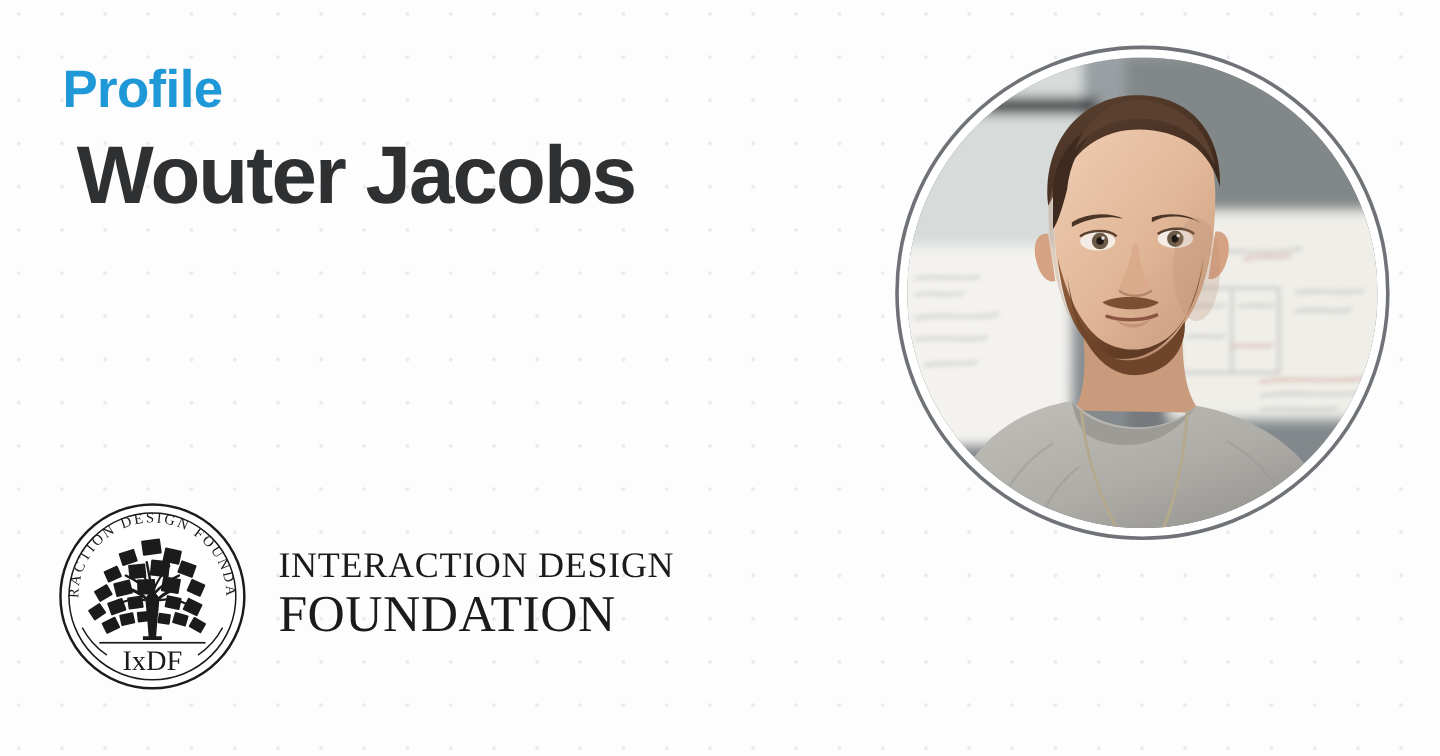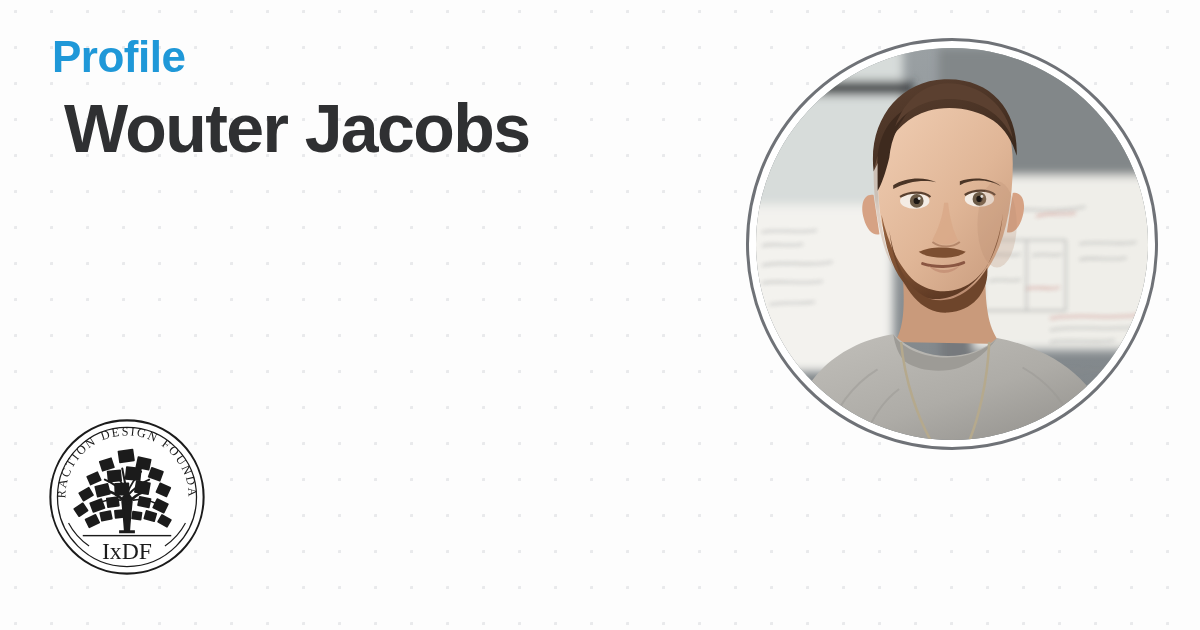--- a/index.html
+++ b/index.html
@@ -23,21 +23,21 @@
       radial-gradient(circle at 1.6px 1.6px, #e9eaec 1.5px, rgba(255,255,255,0) 1.7px);
     background-size: 36px 36px;
     background-position: 14px 10px;
     overflow: hidden;
   }
 
   
   #text-block {
     position: absolute;
     left: 52px;
-    top: 34px;
+    top: 52px;
     width: 660px;
   }
   #eyebrow {
     font-size: 44px;
     font-weight: bold;
     line-height: 1.05;
     color: #1f98d8;
     letter-spacing: -0.5px;
     margin: 0 0 10px 0;
     white-space: nowrap;
@@ -183,20 +183,22 @@
         <rect x="106" y="118" width="13" height="11" rx="1" transform="rotate(8 112 123)"></rect>
         <rect x="84" y="116" width="13" height="11" rx="1" transform="rotate(-6 90 121)"></rect>
       </g>
 
       <rect x="44" y="148" width="112" height="1.8" fill="#1b1b1b"></rect>
 
       <text x="100" y="178" text-anchor="middle" font-family="Liberation Serif, serif" font-size="30" fill="#1b1b1b">IxDF</text>
     </svg>
 
     <div id="wordmark">
+      <span id="wordmark-line1">INTERACTION DESIGN</span>
+      <span id="wordmark-line2">FOUNDATION</span>
     </div>
   </div>
 
   <div id="avatar">
     <div id="avatar-clip">
       <svg id="avatar-photo" viewBox="0 0 400 400" preserveAspectRatio="xMidYMid slice">
         <defs>
           <linearGradient id="wallg" x1="0" y1="0" x2="0" y2="1">
             <stop offset="0%" stop-color="#9aa0a3"></stop>
             <stop offset="100%" stop-color="#7d8387"></stop>

